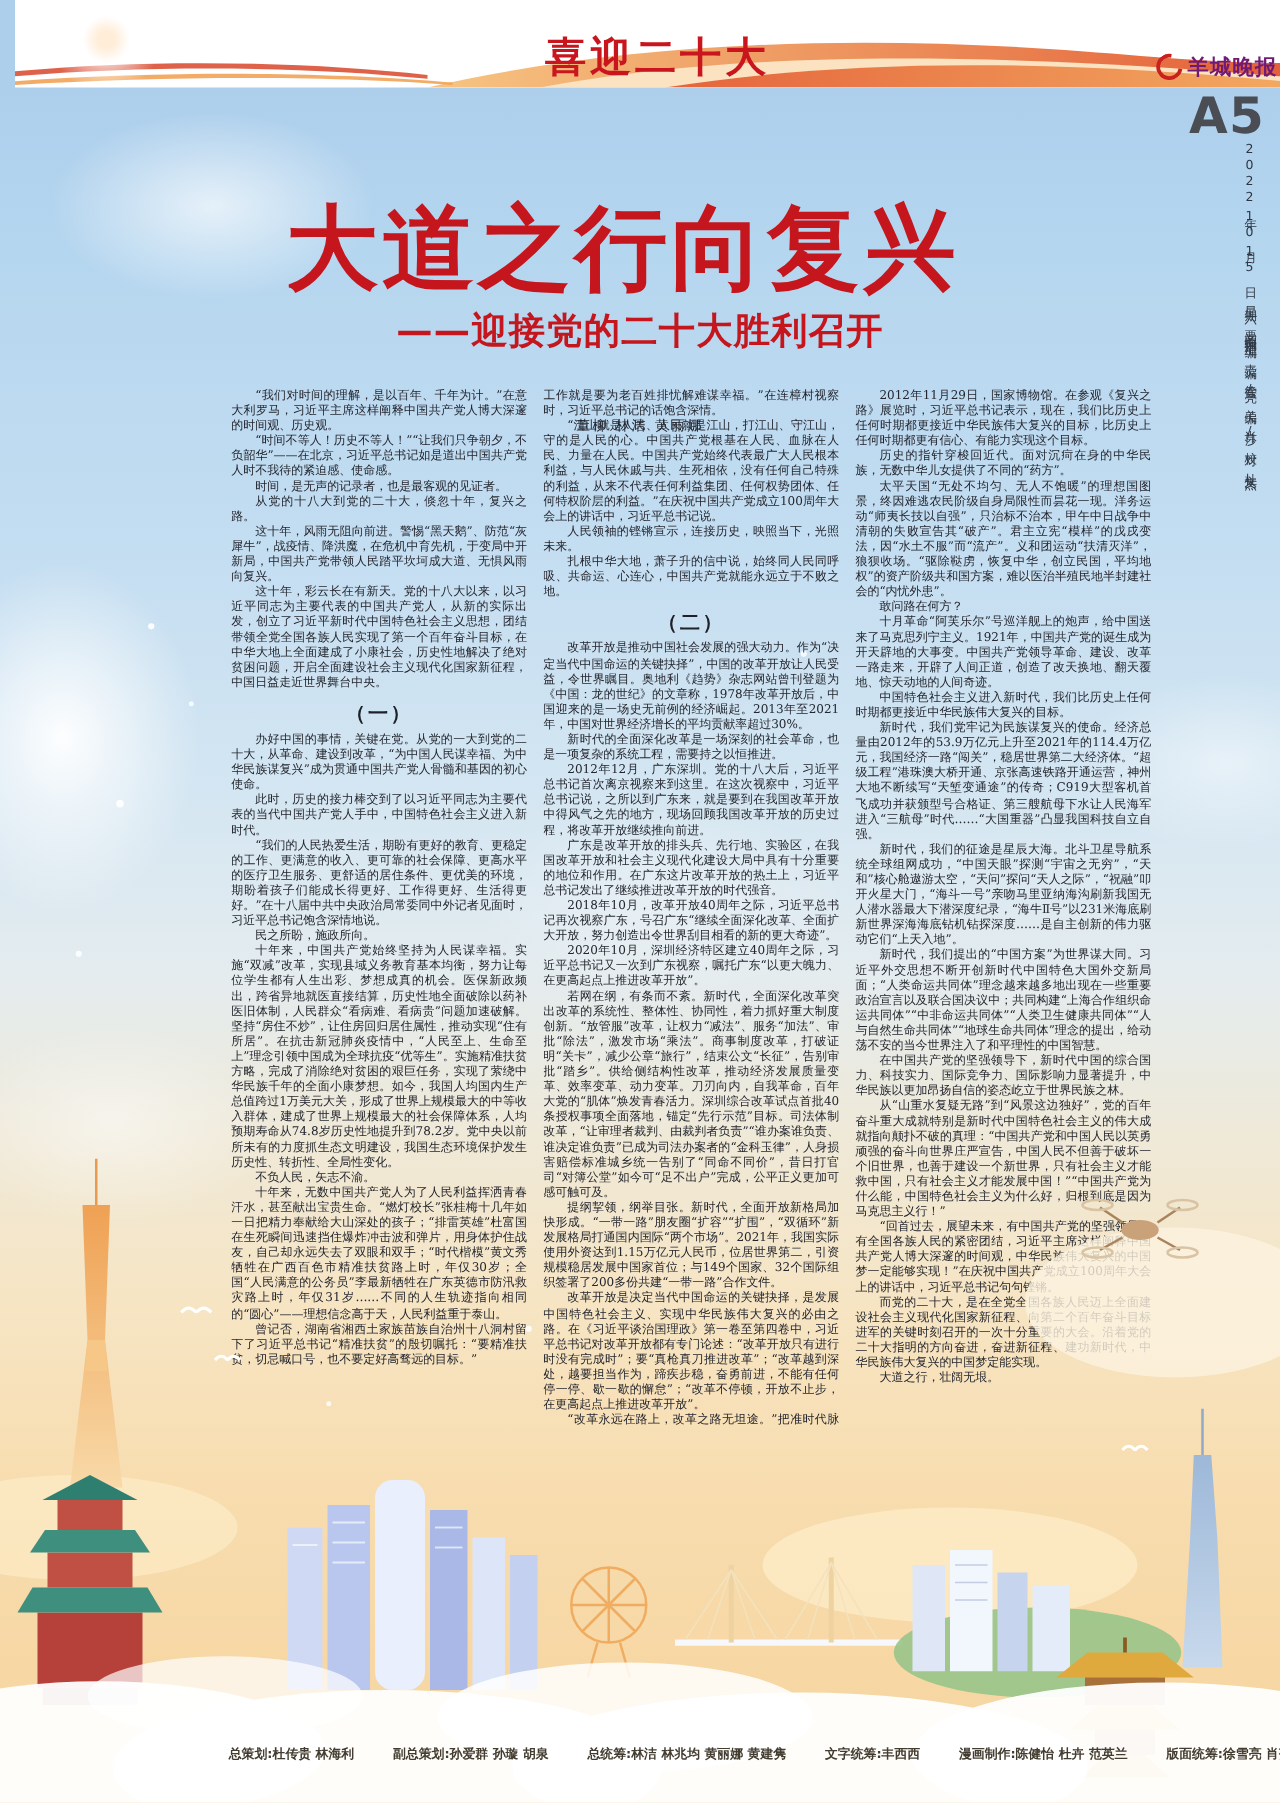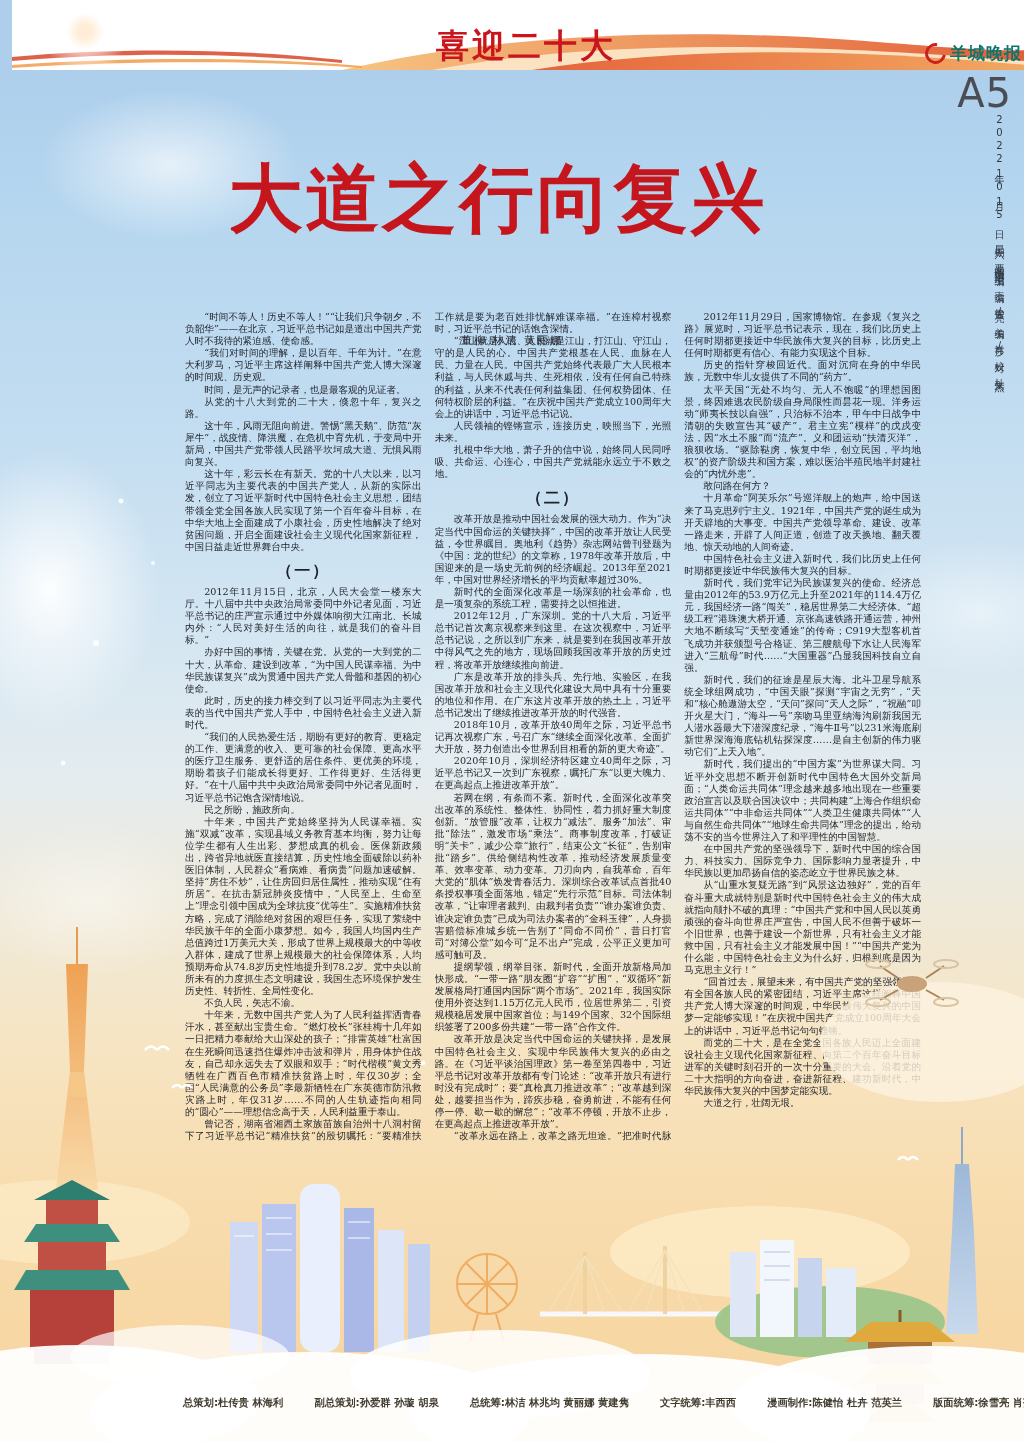--- a/index.html
+++ b/index.html
@@ -9,27 +9,27 @@
       #aecfec 70px,#b5d6ef 14%,#c3ddf1 30%,#d4e6f2 44%,#e4ecef 54%,
       #efe9d8 63%,#f6e5c4 72%,#f8ddb0 82%,#f7d8a5 92%,#f5d49e 100%);}
   
   .banner{position:absolute;left:12px;top:0;width:1024px;height:70px;background:#ffffff;overflow:hidden;}
   .banner-art{position:absolute;left:0;top:0;width:1024px;height:70px;}
   .banner-title{position:absolute;left:424px;top:24px;font-family:"DejaVu Sans","Liberation Sans",sans-serif;
     font-weight:900;font-size:33px;color:#c9151e;letter-spacing:3px;}
   .logo{position:absolute;right:14px;top:42px;display:flex;align-items:center;gap:4px;}
   .logo-icon{width:15px;height:15px;border:3px solid #c9211f;border-radius:50%;
     border-right-color:transparent;transform:rotate(-35deg);display:inline-block;}
-  .logo-text{color:#0f766e;font-weight:bold;font-size:17px;letter-spacing:1px;
+  .logo-text{color:#701a75;font-weight:bold;font-size:17px;letter-spacing:1px;
     font-family:"DejaVu Serif","Liberation Serif",serif;text-align:right;}
   .sun{position:absolute;left:18px;top:0;width:110px;height:70px;
     background:radial-gradient(circle at 50% 45%,rgba(255,236,214,.95) 0 10%,rgba(255,255,255,.65) 28%,rgba(255,255,255,0) 65%);}
   
   .page-number{position:absolute;right:12px;top:70px;font-family:"DejaVu Sans","Liberation Sans",sans-serif;
-    font-weight:400;font-size:40px;color:#4b4d55;letter-spacing:1px;}
+    font-weight:700;font-size:40px;color:#4b4d55;letter-spacing:1px;}
   .edition-info{position:absolute;right:18px;top:114px;height:470px;writing-mode:vertical-rl;
     text-orientation:upright;font-size:10px;letter-spacing:2px;color:#2e3642;
     font-family:"DejaVu Sans","Liberation Sans",sans-serif;}
   
   .headline{position:absolute;left:136px;top:150px;width:724px;text-align:center;
     font-family:"DejaVu Sans","Liberation Sans",sans-serif;font-weight:900;
     font-size:74px;color:#c5161d;letter-spacing:3px;}
   .subtitle{position:absolute;left:150px;top:245px;width:724px;text-align:center;
     font-family:"DejaVu Sans","Liberation Sans",sans-serif;font-weight:700;
     font-size:29px;color:#c5161d;letter-spacing:1px;}
@@ -94,32 +94,32 @@
     <div class="logo">
       <span class="logo-icon"></span>
       <span class="logo-text">羊城晚报</span>
     </div>
   </div>
 
   <div class="page-number">A5</div>
   <div class="edition-info">2022年10月15日 星期六 要闻编辑部主编 责编 徐雪亮/美编 肖莎/校对 杜文杰</div>
 
   <div class="headline">大道之行向复兴</div>
+  <div class="subtitle">——迎接党的二十大胜利召开</div>
   <div class="byline">董柳 林洁 黄丽娜</div>
 
   <div class="columns">
     <div class="col">
+        <p class="para">“我们对时间的理解，是以百年、千年为计。”在意大利罗马，习近平主席这样阐释中国共产党人博大深邃的时间观、历史观。</p>
         <p class="para">“时间不等人！历史不等人！”“让我们只争朝夕，不负韶华”——在北京，习近平总书记如是道出中国共产党人时不我待的紧迫感、使命感。</p>
-        <p class="para">“我们对时间的理解，是以百年、千年为计。”在意大利罗马，习近平主席这样阐释中国共产党人博大深邃的时间观、历史观。</p>
         <p class="para">时间，是无声的记录者，也是最客观的见证者。</p>
         <p class="para">从党的十八大到党的二十大，倏忽十年，复兴之路。</p>
         <p class="para">这十年，风雨无阻向前进。警惕“黑天鹅”、防范“灰犀牛”，战疫情、降洪魔，在危机中育先机，于变局中开新局，中国共产党带领人民踏平坎坷成大道、无惧风雨向复兴。</p>
         <p class="para">这十年，彩云长在有新天。党的十八大以来，以习近平同志为主要代表的中国共产党人，从新的实际出发，创立了习近平新时代中国特色社会主义思想，团结带领全党全国各族人民实现了第一个百年奋斗目标，在中华大地上全面建成了小康社会，历史性地解决了绝对贫困问题，开启全面建设社会主义现代化国家新征程，中国日益走近世界舞台中央。</p>
         <div class="section-marker">（一）</div>
-        <p class="para">2012年11月15日，北京，人民大会堂一楼东大厅。十八届中共中央政治局常委同中外记者见面，习近平总书记的庄严宣示通过中外媒体响彻大江南北、长城内外：“人民对美好生活的向往，就是我们的奋斗目标。”</p>
         <p class="para">办好中国的事情，关键在党。从党的一大到党的二十大，从革命、建设到改革，“为中国人民谋幸福、为中华民族谋复兴”成为贯通中国共产党人骨髓和基因的初心使命。</p>
         <p class="para">此时，历史的接力棒交到了以习近平同志为主要代表的当代中国共产党人手中，中国特色社会主义进入新时代。</p>
         <p class="para">“我们的人民热爱生活，期盼有更好的教育、更稳定的工作、更满意的收入、更可靠的社会保障、更高水平的医疗卫生服务、更舒适的居住条件、更优美的环境，期盼着孩子们能成长得更好、工作得更好、生活得更好。”在十八届中共中央政治局常委同中外记者见面时，习近平总书记饱含深情地说。</p>
         <p class="para">民之所盼，施政所向。</p>
         <p class="para">十年来，中国共产党始终坚持为人民谋幸福。实施“双减”改革，实现县域义务教育基本均衡，努力让每位学生都有人生出彩、梦想成真的机会。医保新政频出，跨省异地就医直接结算，历史性地全面破除以药补医旧体制，人民群众“看病难、看病贵”问题加速破解。坚持“房住不炒”，让住房回归居住属性，推动实现“住有所居”。在抗击新冠肺炎疫情中，“人民至上、生命至上”理念引领中国成为全球抗疫“优等生”。实施精准扶贫方略，完成了消除绝对贫困的艰巨任务，实现了萦绕中华民族千年的全面小康梦想。如今，我国人均国内生产总值跨过1万美元大关，形成了世界上规模最大的中等收入群体，建成了世界上规模最大的社会保障体系，人均预期寿命从74.8岁历史性地提升到78.2岁。党中央以前所未有的力度抓生态文明建设，我国生态环境保护发生历史性、转折性、全局性变化。</p>
         <p class="para">不负人民，矢志不渝。</p>
         <p class="para">十年来，无数中国共产党人为了人民利益挥洒青春汗水，甚至献出宝贵生命。“燃灯校长”张桂梅十几年如一日把精力奉献给大山深处的孩子；“排雷英雄”杜富国在生死瞬间迅速挡住爆炸冲击波和弹片，用身体护住战友，自己却永远失去了双眼和双手；“时代楷模”黄文秀牺牲在广西百色市精准扶贫路上时，年仅30岁；全国“人民满意的公务员”李最新牺牲在广东英德市防汛救灾路上时，年仅31岁……不同的人生轨迹指向相同的“圆心”——理想信念高于天，人民利益重于泰山。</p>
         <p class="para">曾记否，湖南省湘西土家族苗族自治州十八洞村留下了习近平总书记“精准扶贫”的殷切嘱托：“要精准扶贫，切忌喊口号，也不要定好高骛远的目标。”</p>
       </div>
     <div class="col">

